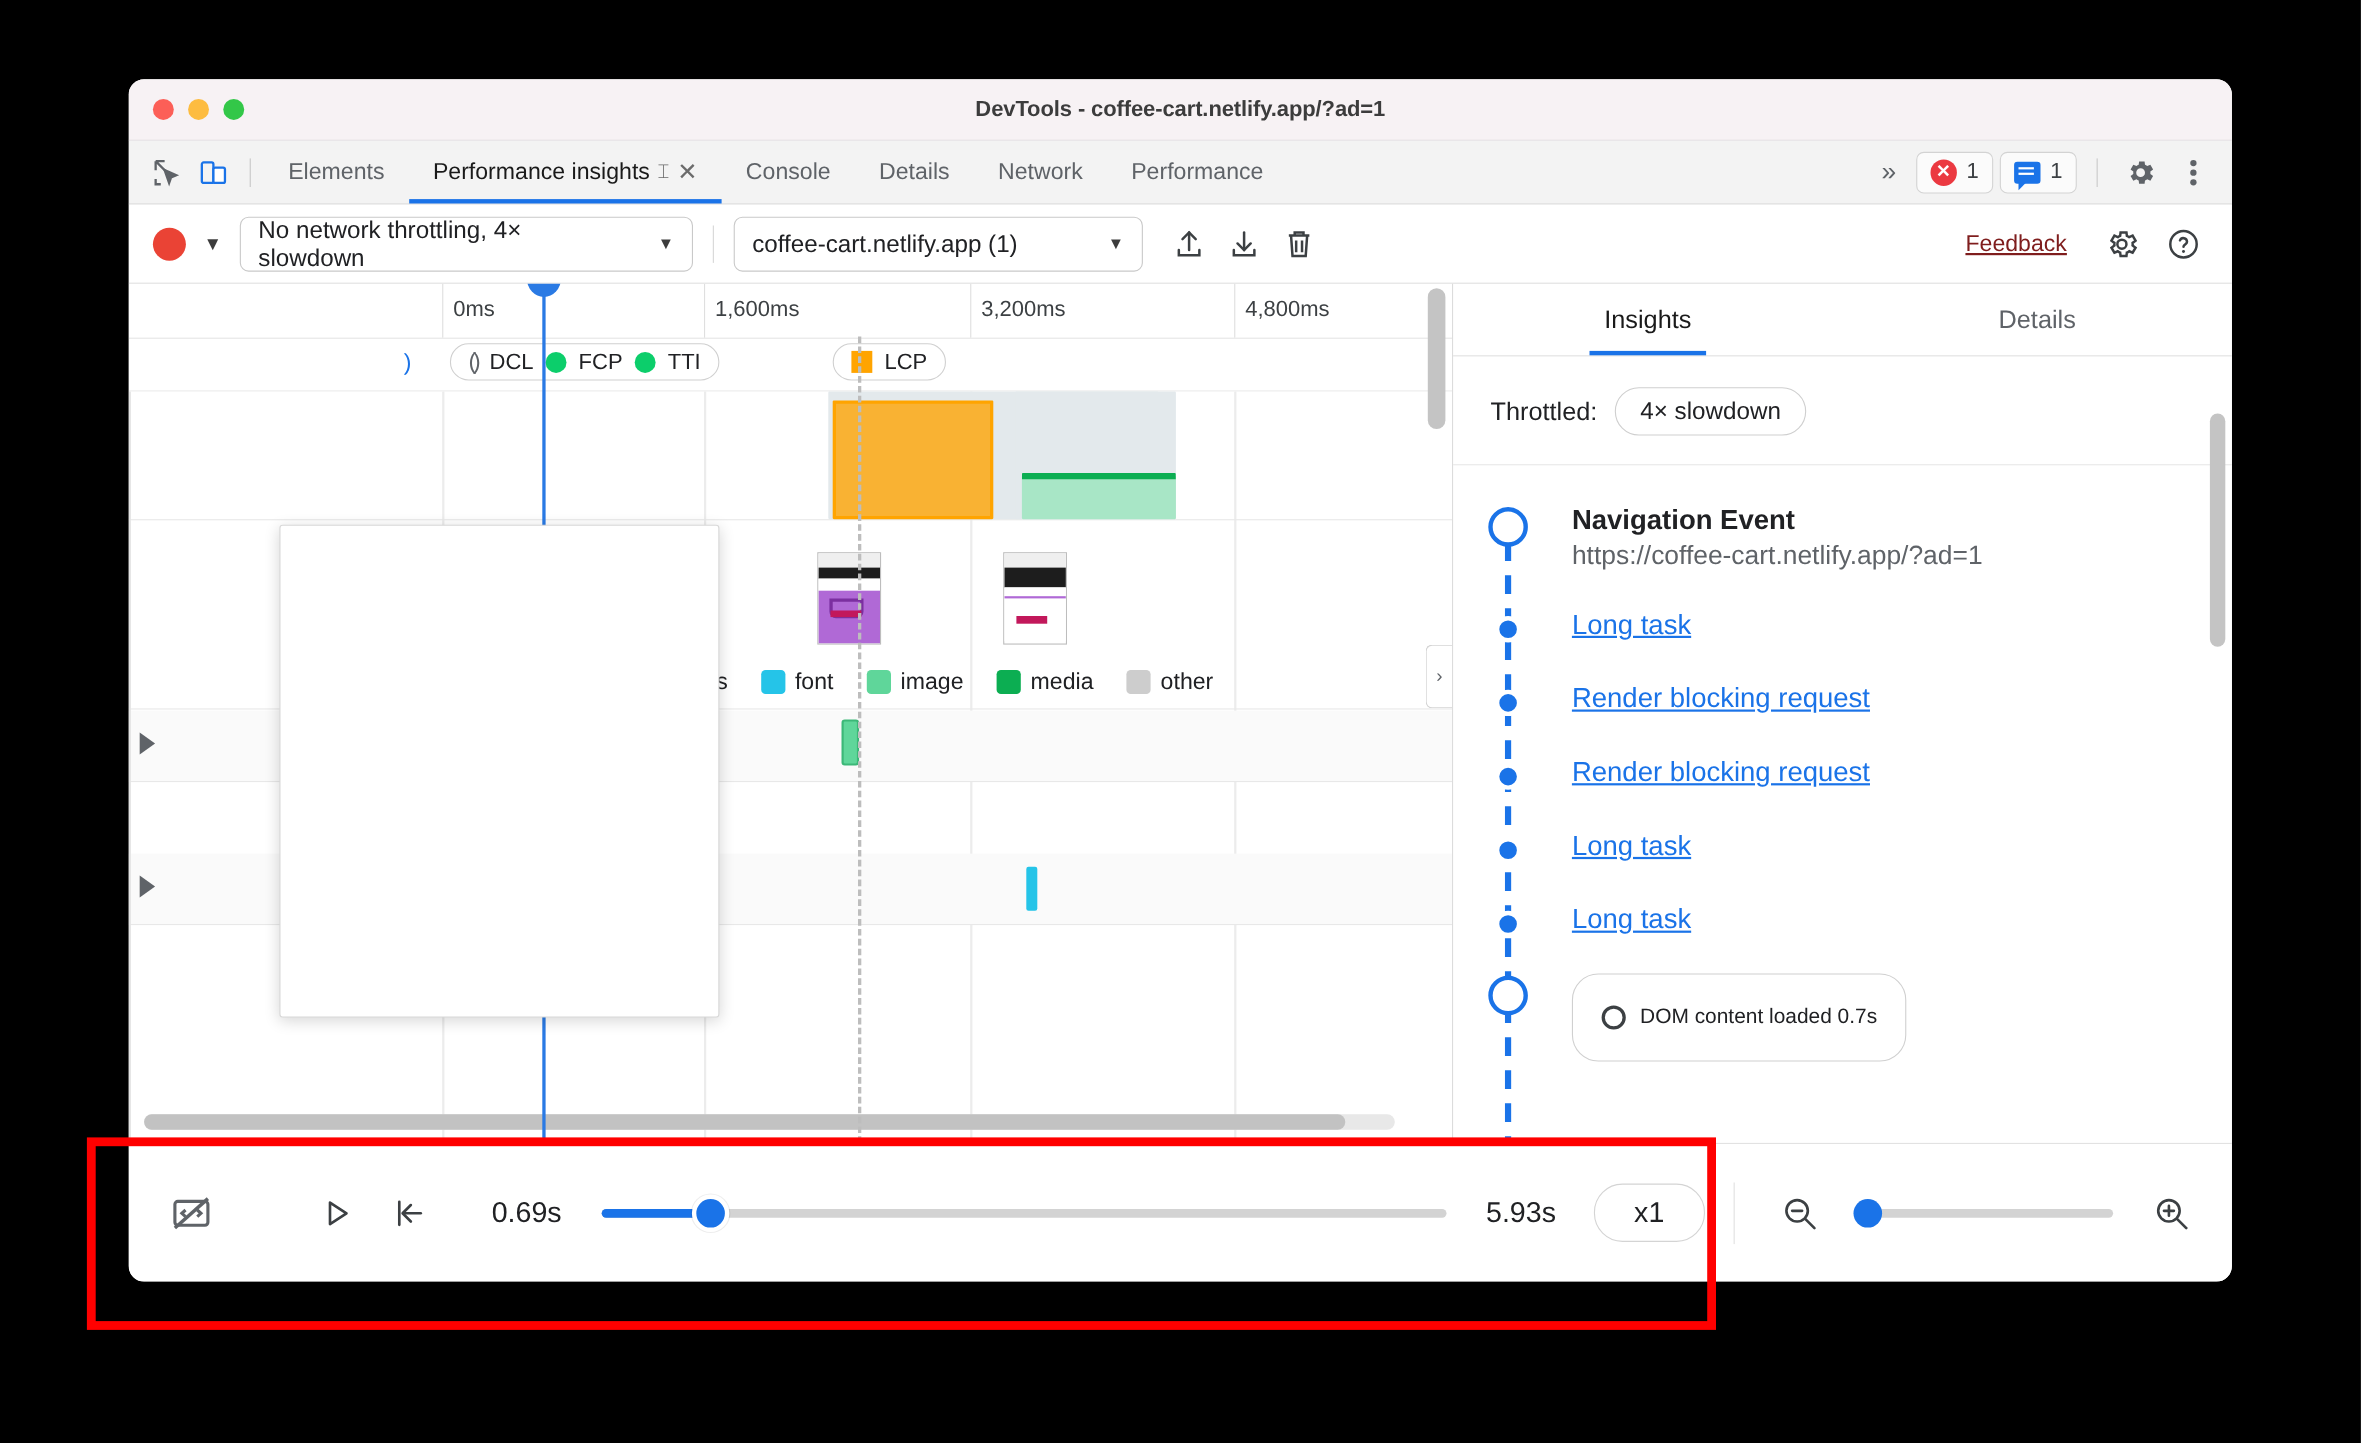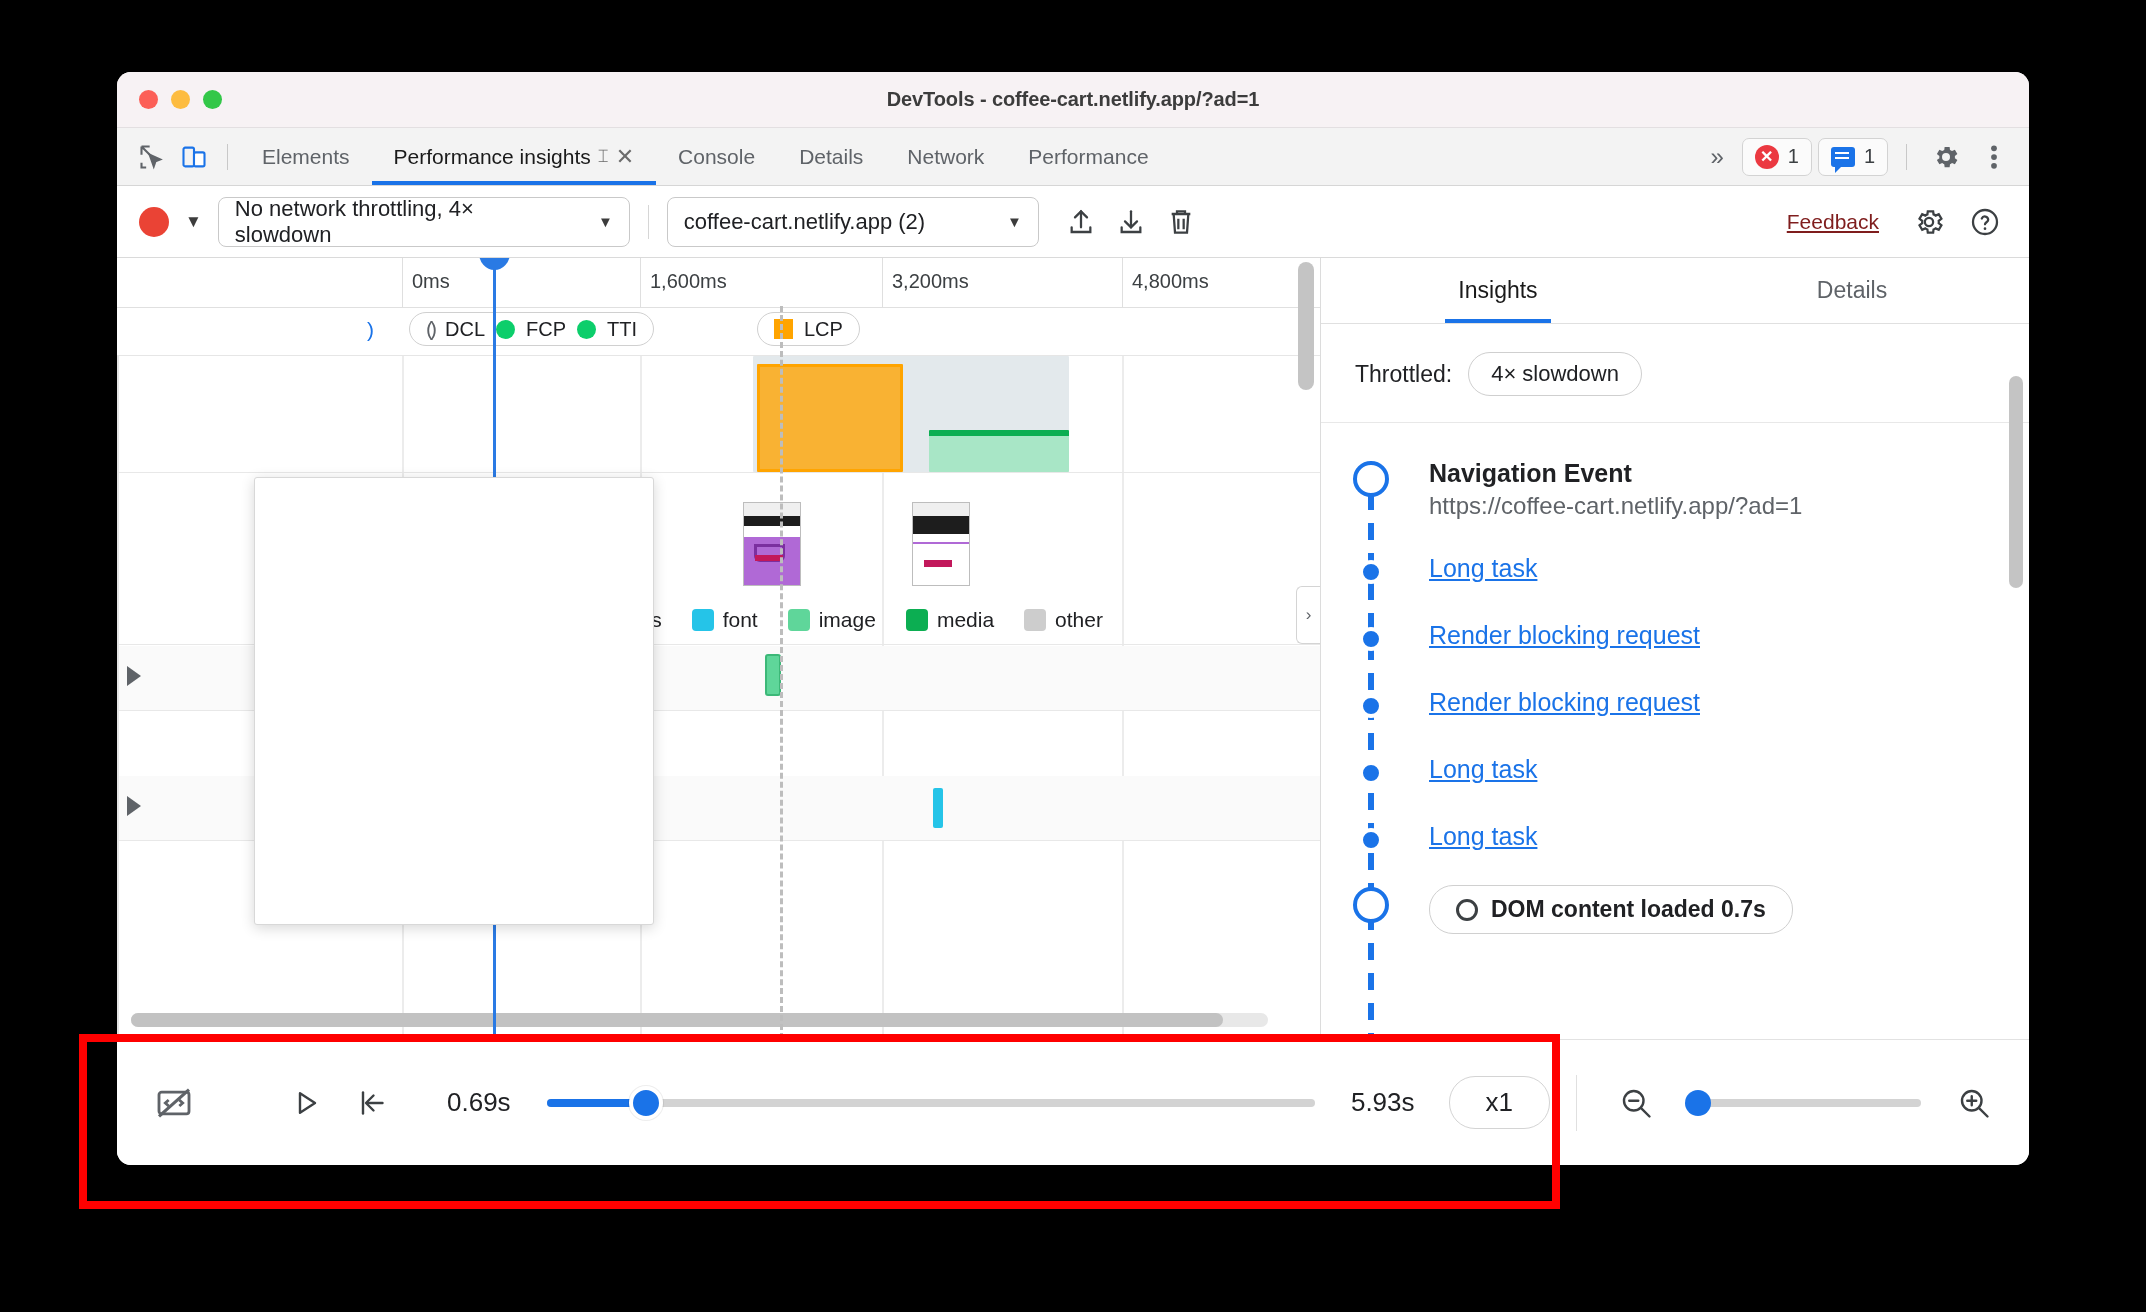--- a/index.html
+++ b/index.html
@@ -264,21 +264,21 @@
   }
   .ev-title { font-size: 25px; font-weight: bold; color: #202124; }
   .ev-sub { font-size: 24px; color: #5f6368; margin-top: 4px; }
   .ev-link {
     font-size: 25px; color: #1a73e8; text-decoration: underline; cursor: pointer;
     display: inline-block;
   }
   .dom-chip {
     display: inline-flex; align-items: center; gap: 13px;
     border: 1px solid #d0d0d0; border-radius: 24px;
-    padding: 10px 26px; font-size: 23px; color: #202124; background:#fff;font-weight:bold;
+    padding: 28px 26px; font-size: 19px; color: #202124; background:#fff;
   }
   .dom-chip .ring-s { width: 22px; height: 22px; border-radius: 50%; border: 3px solid #3c4043; }
   .ins-scroll {
     position: absolute; right: 6px; top: 118px;
     width: 14px; height: 212px; background: #c4c4c4; border-radius: 7px;
   }
 
   
   .bottombar {
     position: relative;
@@ -403,21 +403,21 @@
 
     <div class="toolbar">
       <div class="rec-dot"></div>
       <div class="caret">▼</div>
       <div class="select" style="width:412px;">
         <span>No network throttling, 4× slowdown</span>
         <span class="arr">▼</span>
       </div>
       <div class="tb-div"></div>
       <div class="select" style="width:372px;">
-        <span>coffee-cart.netlify.app (2)</span>
+        <span>coffee-cart.netlify.app (1)</span>
         <span class="arr">▼</span>
       </div>
 
       <div class="icon-btn" style="margin-left:16px;">
         <svg width="32" height="32" viewBox="0 0 24 24" fill="none" stroke="#3c4043" stroke-width="1.7" stroke-linecap="round">
           <path d="M12 16V4"></path>
             <path d="M7.5 8.5L12 4l4.5 4.5"></path>
             <path d="M5 16v3.5h14V16"></path>
         </svg>
       </div>

